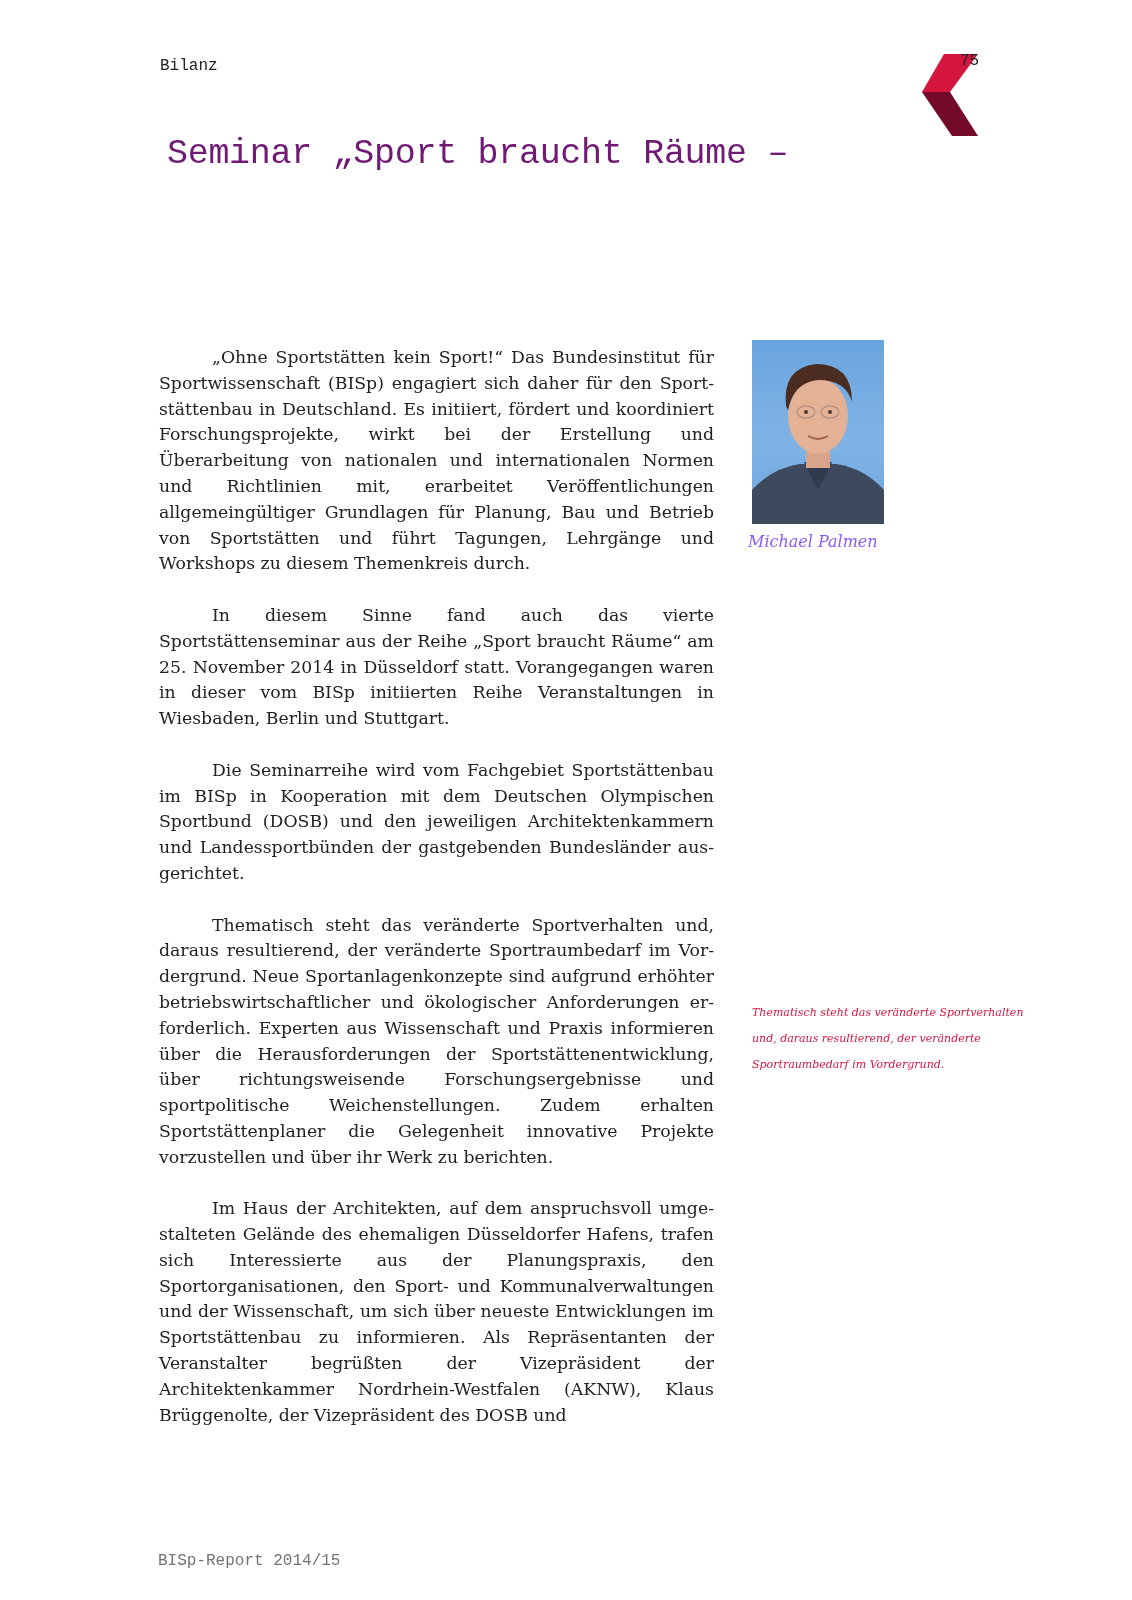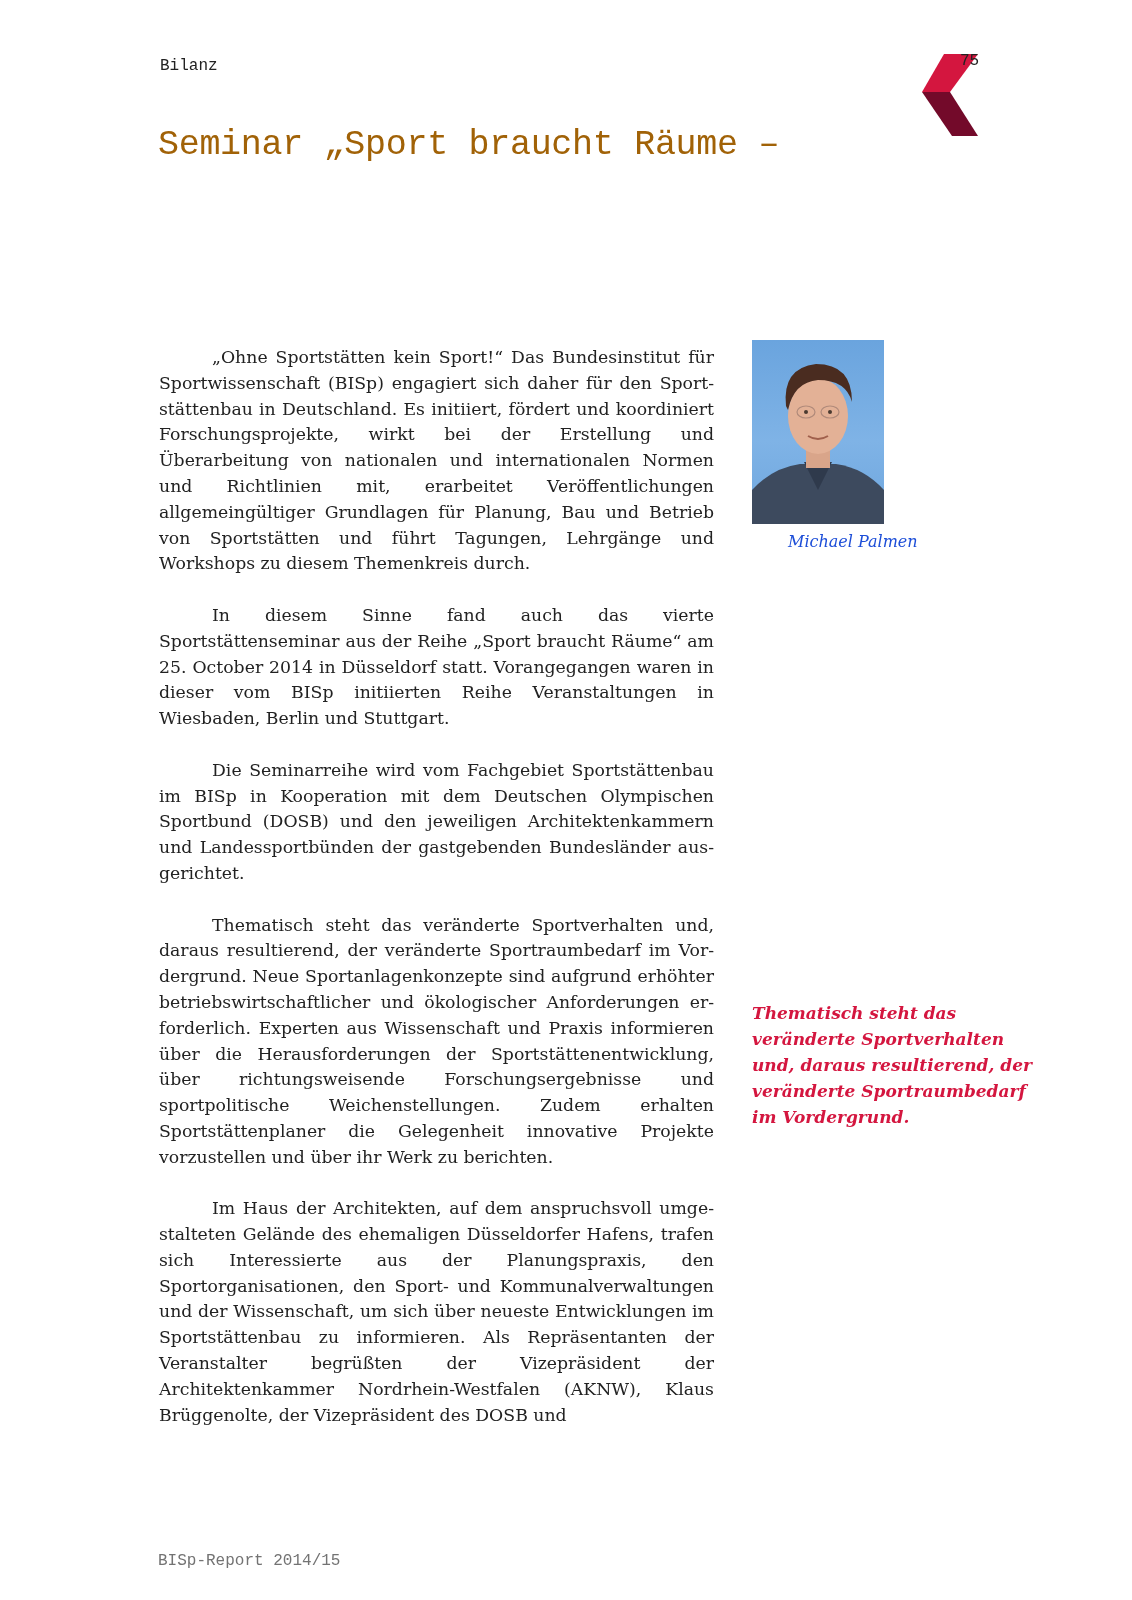--- a/index.html
+++ b/index.html
@@ -2,48 +2,48 @@
 <html><head>
 <meta charset="utf-8">
 <style>
   html, body { margin: 0; padding: 0; background: #ffffff; }
   body { width: 1132px; height: 1600px; position: relative; overflow: hidden; color: #222; }
   .sans { font-family: Liberation Mono, monospace; }
   .serif { font-family: "DejaVu Serif", serif; }
   .section-label { position: absolute; left: 160px; top: 57px; font-size: 16px; color: #222; }
   .page-number { position: absolute; left: 960px; top: 52px; font-size: 16px; color: #222; }
   .chevron { position: absolute; left: 922px; top: 54px; width: 56px; height: 82px; }
-  .title { position: absolute; left: 158px; top: 122px; width: 720px; font-size: 35px; line-height: 47px; color: #a16207; font-weight: normal; margin: 0; letter-spacing: -0.3px; }
+  .title { position: absolute; left: 158px; top: 122px; width: 720px; font-size: 35px; line-height: 47px; color: #701a75; font-weight: normal; margin: 9px; letter-spacing: -0.3px; }
   .main-col { position: absolute; left: 159px; top: 345px; width: 555px; }
   .para { font-size: 17.3px; line-height: 25.8px; text-align: justify; margin: 0 0 25.8px 0; hyphens: manual; color: #222; }
   .para .indent { display: inline-block; width: 53px; }
   .photo { position: absolute; left: 752px; top: 340px; width: 132px; height: 184px; overflow: hidden; background: linear-gradient(180deg,#6aa4de 0%,#7fb3e6 55%,#6ea6de 100%); }
-  .caption { position: absolute; left: 788px; top: 532px; font-size: 16px; font-style: italic; color: #1d4ed8; }
-  .pullquote { position: absolute; left: 752px; top: 1000px; width: 290px; font-size: 17px; line-height: 26px; font-style: italic; font-weight: bold; color: #d4163f; }
+  .caption { position: absolute; left: 748px; top: 532px; font-size: 16px; font-style: italic; color: #8b5cf6; }
+  .pullquote { position: absolute; left: 752px; top: 1000px; width: 290px; font-size: 11px; line-height: 26px; font-style: italic; font-weight: normal; color: #d4163f; }
   .footer { position: absolute; left: 158px; top: 1552px; font-size: 16px; color: #737373; }
 </style>
 </head>
 <body>
 
 <div class="section-label sans">Bilanz</div>
 
 <svg class="chevron" viewBox="0 0 56 82">
   <path d="M22 0 L56 0 L28 38 L0 38 Z" fill="#d4163f"></path>
   <path d="M0 38 L28 38 L56 82 L30 82 Z" fill="#730a2a"></path>
 </svg>
 
 <div class="page-number sans">75</div>
 
 <h1 class="title sans">
   <span>Seminar „Sport braucht Räume –</span><br>
 </h1>
 
 <div class="main-col serif">
   <p class="para"><span class="indent"></span><span>„Ohne Sportstätten kein Sport!“ Das Bundesinstitut für Sportwissenschaft (BISp) engagiert sich daher für den Sport­stättenbau in Deutschland. Es initiiert, fördert und koordiniert Forschungsprojekte, wirkt bei der Erstellung und Überarbeitung von nationalen und internationalen Normen und Richtlinien mit, erarbeitet Veröffentlichungen allgemeingültiger Grundla­gen für Planung, Bau und Betrieb von Sportstätten und führt Tagungen, Lehrgänge und Workshops zu diesem Themenkreis durch.</span></p>
-  <p class="para"><span class="indent"></span><span>In diesem Sinne fand auch das vierte Sportstättenseminar aus der Reihe „Sport braucht Räume“ am 25. October 2014 in Düsseldorf statt. Vorangegangen waren in dieser vom BISp initi­ierten Reihe Veranstaltungen in Wiesbaden, Berlin und Stuttgart.</span></p>
+  <p class="para"><span class="indent"></span><span>In diesem Sinne fand auch das vierte Sportstättenseminar aus der Reihe „Sport braucht Räume“ am 25. November 2014 in Düsseldorf statt. Vorangegangen waren in dieser vom BISp initi­ierten Reihe Veranstaltungen in Wiesbaden, Berlin und Stuttgart.</span></p>
   <p class="para"><span class="indent"></span><span>Die Seminarreihe wird vom Fachgebiet Sportstätten­bau im BISp in Kooperation mit dem Deutschen Olympischen Sportbund (DOSB) und den jeweiligen Architektenkammern und Landessportbünden der gastgebenden Bundesländer aus­gerichtet.</span></p>
   <p class="para"><span class="indent"></span><span>Thematisch steht das veränderte Sportverhalten und, daraus resultierend, der veränderte Sportraumbedarf im Vor­dergrund. Neue Sportanlagenkonzepte sind aufgrund erhöhter betriebswirtschaftlicher und ökologischer Anforderungen er­forderlich. Experten aus Wissenschaft und Praxis informieren über die Herausforderungen der Sportstättenentwicklung, über richtungsweisende Forschungsergebnisse und sportpolitische Weichenstellungen. Zudem erhalten Sportstättenplaner die Ge­legenheit innovative Projekte vorzustellen und über ihr Werk zu berichten.</span></p>
   <p class="para"><span class="indent"></span><span>Im Haus der Architekten, auf dem anspruchsvoll umge­stalteten Gelände des ehemaligen Düsseldorfer Hafens, trafen sich Interessierte aus der Planungspraxis, den Sportorganisatio­nen, den Sport- und Kommunalverwaltungen und der Wissen­schaft, um sich über neueste Entwicklungen im Sportstättenbau zu informieren. Als Repräsentanten der Veranstalter begrüßten der Vizepräsident der Architektenkammer Nordrhein-Westfalen (AKNW), Klaus Brüggenolte, der Vizepräsident des DOSB und</span></p>
 </div>
 
 <div class="photo">
   <svg width="132" height="184" viewBox="0 0 132 184">
     <path d="M0 150 Q20 128 48 124 L84 124 Q112 128 132 150 L132 184 L0 184 Z" fill="#3d4a5e"></path>
     <path d="M52 122 L66 150 L80 122 Z" fill="#2f3a4c"></path>
     <rect x="54" y="104" width="24" height="24" fill="#d9a58a"></rect>

